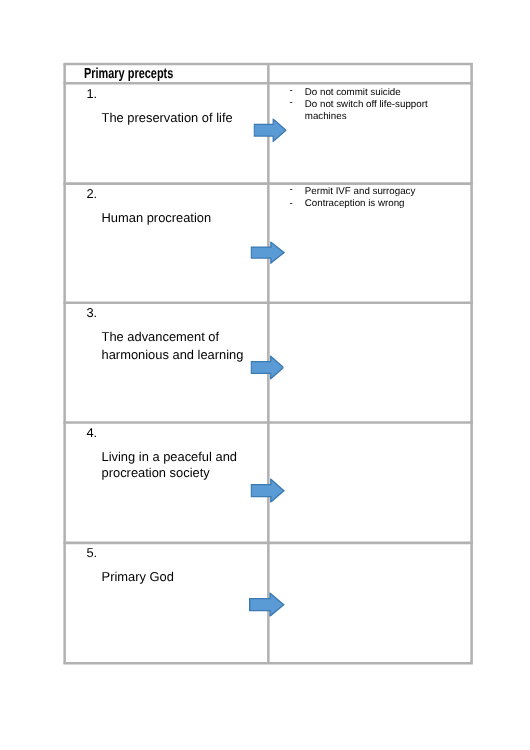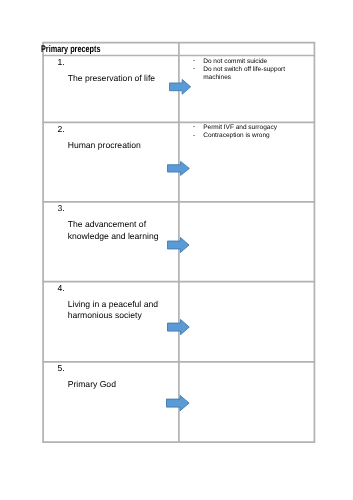--- a/index.html
+++ b/index.html
@@ -42,39 +42,39 @@
       <line x1="42.3" y1="201.8" x2="315.2" y2="201.8"></line>
       <line x1="42.3" y1="281.7" x2="315.2" y2="281.7"></line>
       <line x1="42.3" y1="361.9" x2="315.2" y2="361.9"></line>
       <line x1="42.3" y1="442.1" x2="315.2" y2="442.1"></line>
       <line x1="43.1" y1="42.3" x2="43.1" y2="442.3"></line>
       <line x1="178.9" y1="42.3" x2="178.9" y2="442.3"></line>
       <line x1="314.4" y1="42.3" x2="314.4" y2="442.3"></line>
     </g>
   </svg>
 
-  <div class="cell hdr" style="left:41px;top:44.6px;">
+  <div class="cell hdr" style="left:56px;top:44.6px;">
     <span>Primary precepts</span>
   </div>
 
   <div class="cell primary" style="left:57.6px;top:57.4px;width:116px;">
     <span class="num">1.</span>
     <span class="txt">The preservation of life</span>
   </div>
   <div class="cell primary" style="left:57.6px;top:123.8px;width:116px;">
     <span class="num">2.</span>
     <span class="txt">Human procreation</span>
   </div>
   <div class="cell primary" style="left:57.6px;top:203.3px;width:116px;">
     <span class="num">3.</span>
-    <span class="txt">The advancement of knowledge and learning</span>
+    <span class="txt">The advancement of harmonious and learning</span>
   </div>
   <div class="cell primary" style="left:57.6px;top:283.2px;width:116px;">
     <span class="num">4.</span>
-    <span class="txt">Living in a peaceful and harmonious society</span>
+    <span class="txt">Living in a peaceful and procreation society</span>
   </div>
   <div class="cell primary" style="left:57.6px;top:363.2px;width:116px;">
     <span class="num">5.</span>
     <span class="txt">Primary God</span>
   </div>
 
   <div class="cell sec" style="left:192.9px;top:57.6px;width:113px;">
     <span class="li"><span class="bullet">-</span><span>Do not commit suicide</span></span>
     <span class="li"><span class="bullet">-</span><span>Do not switch off life-support machines</span></span>
   </div>

